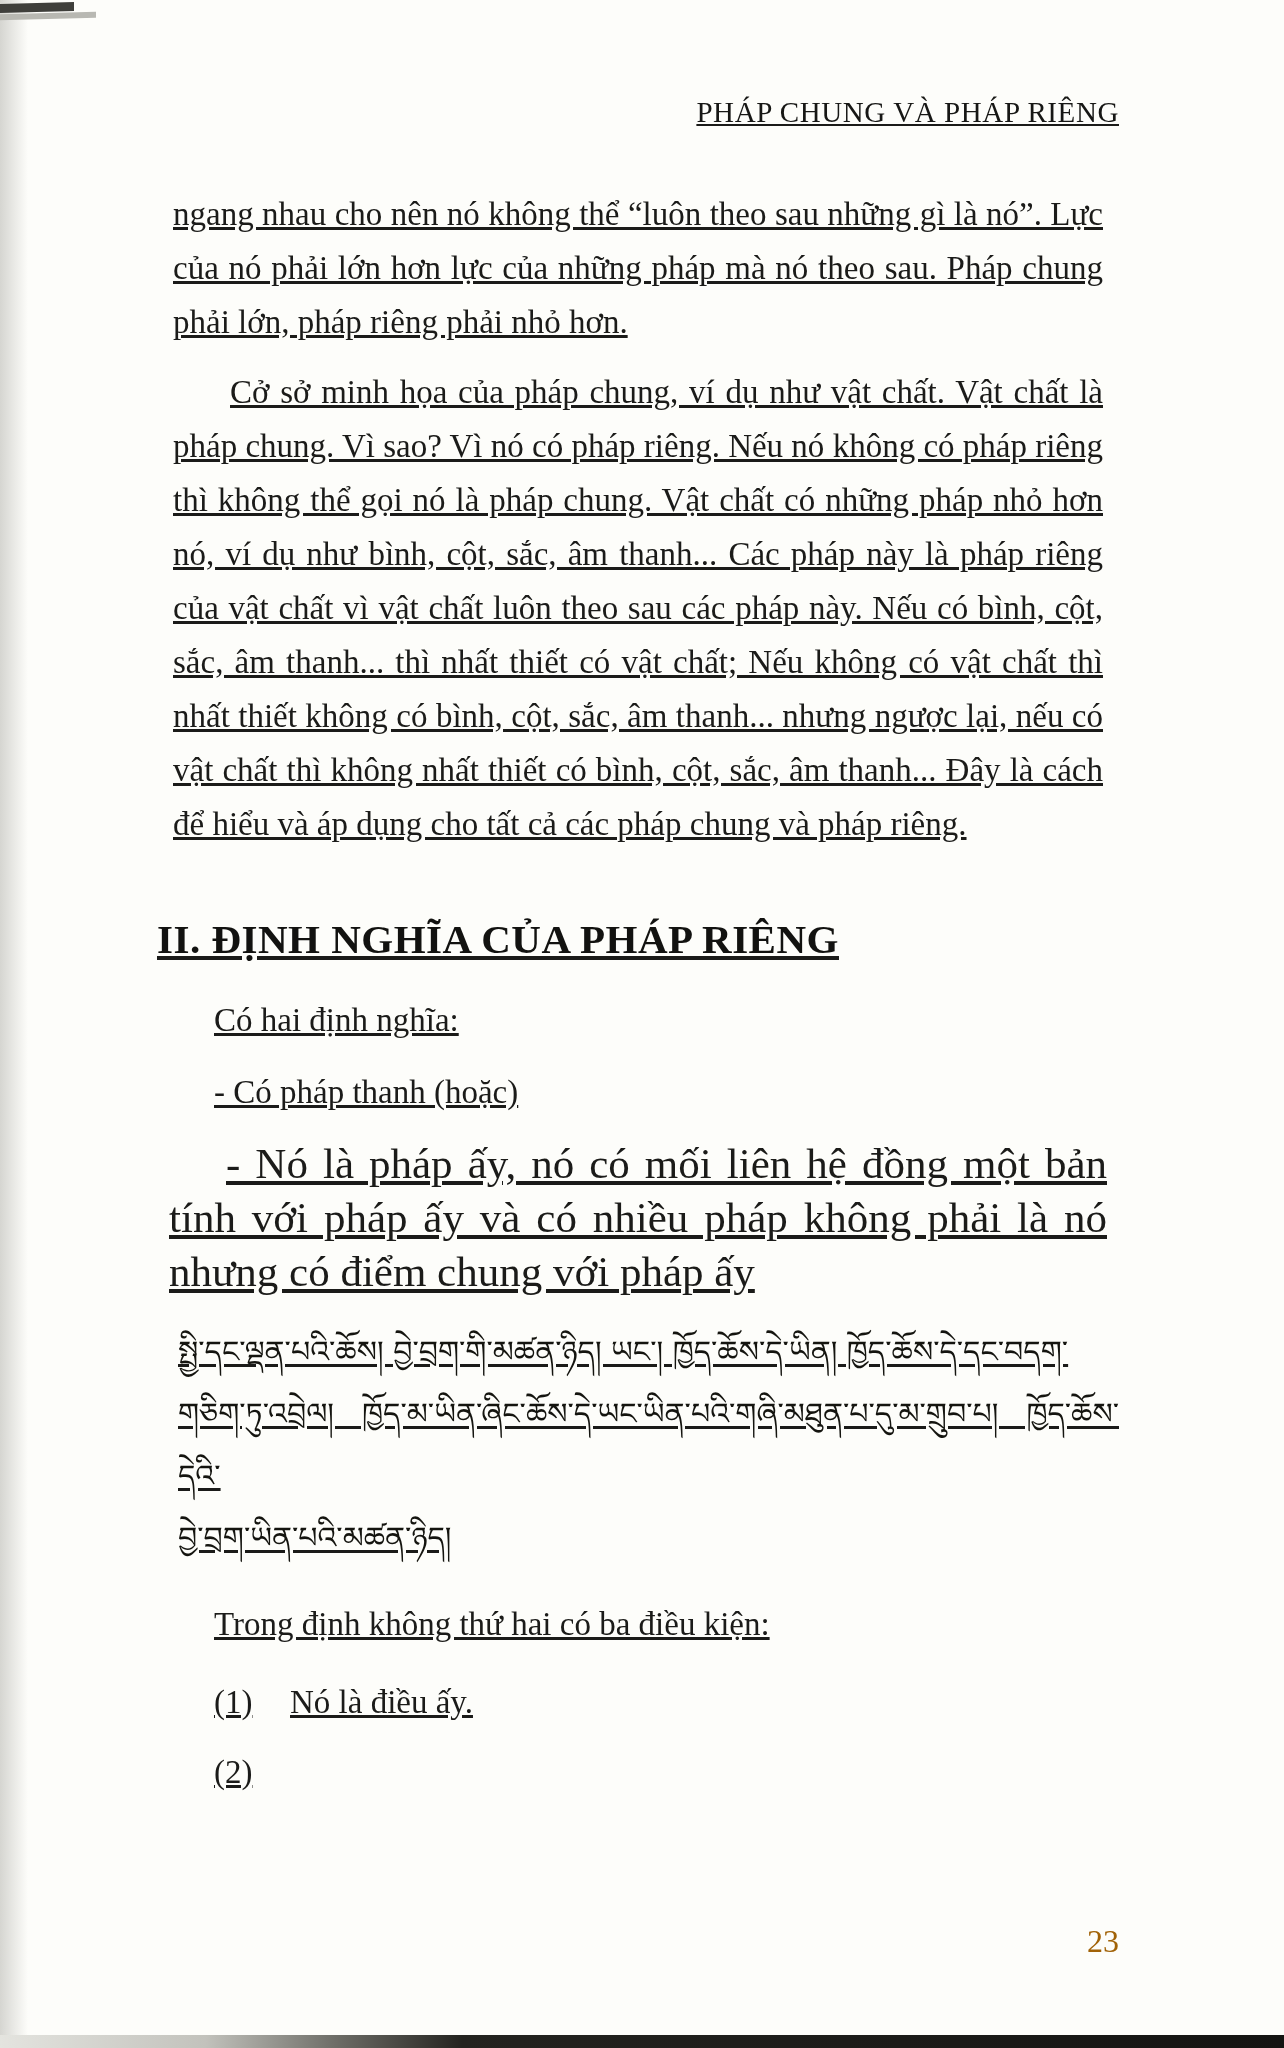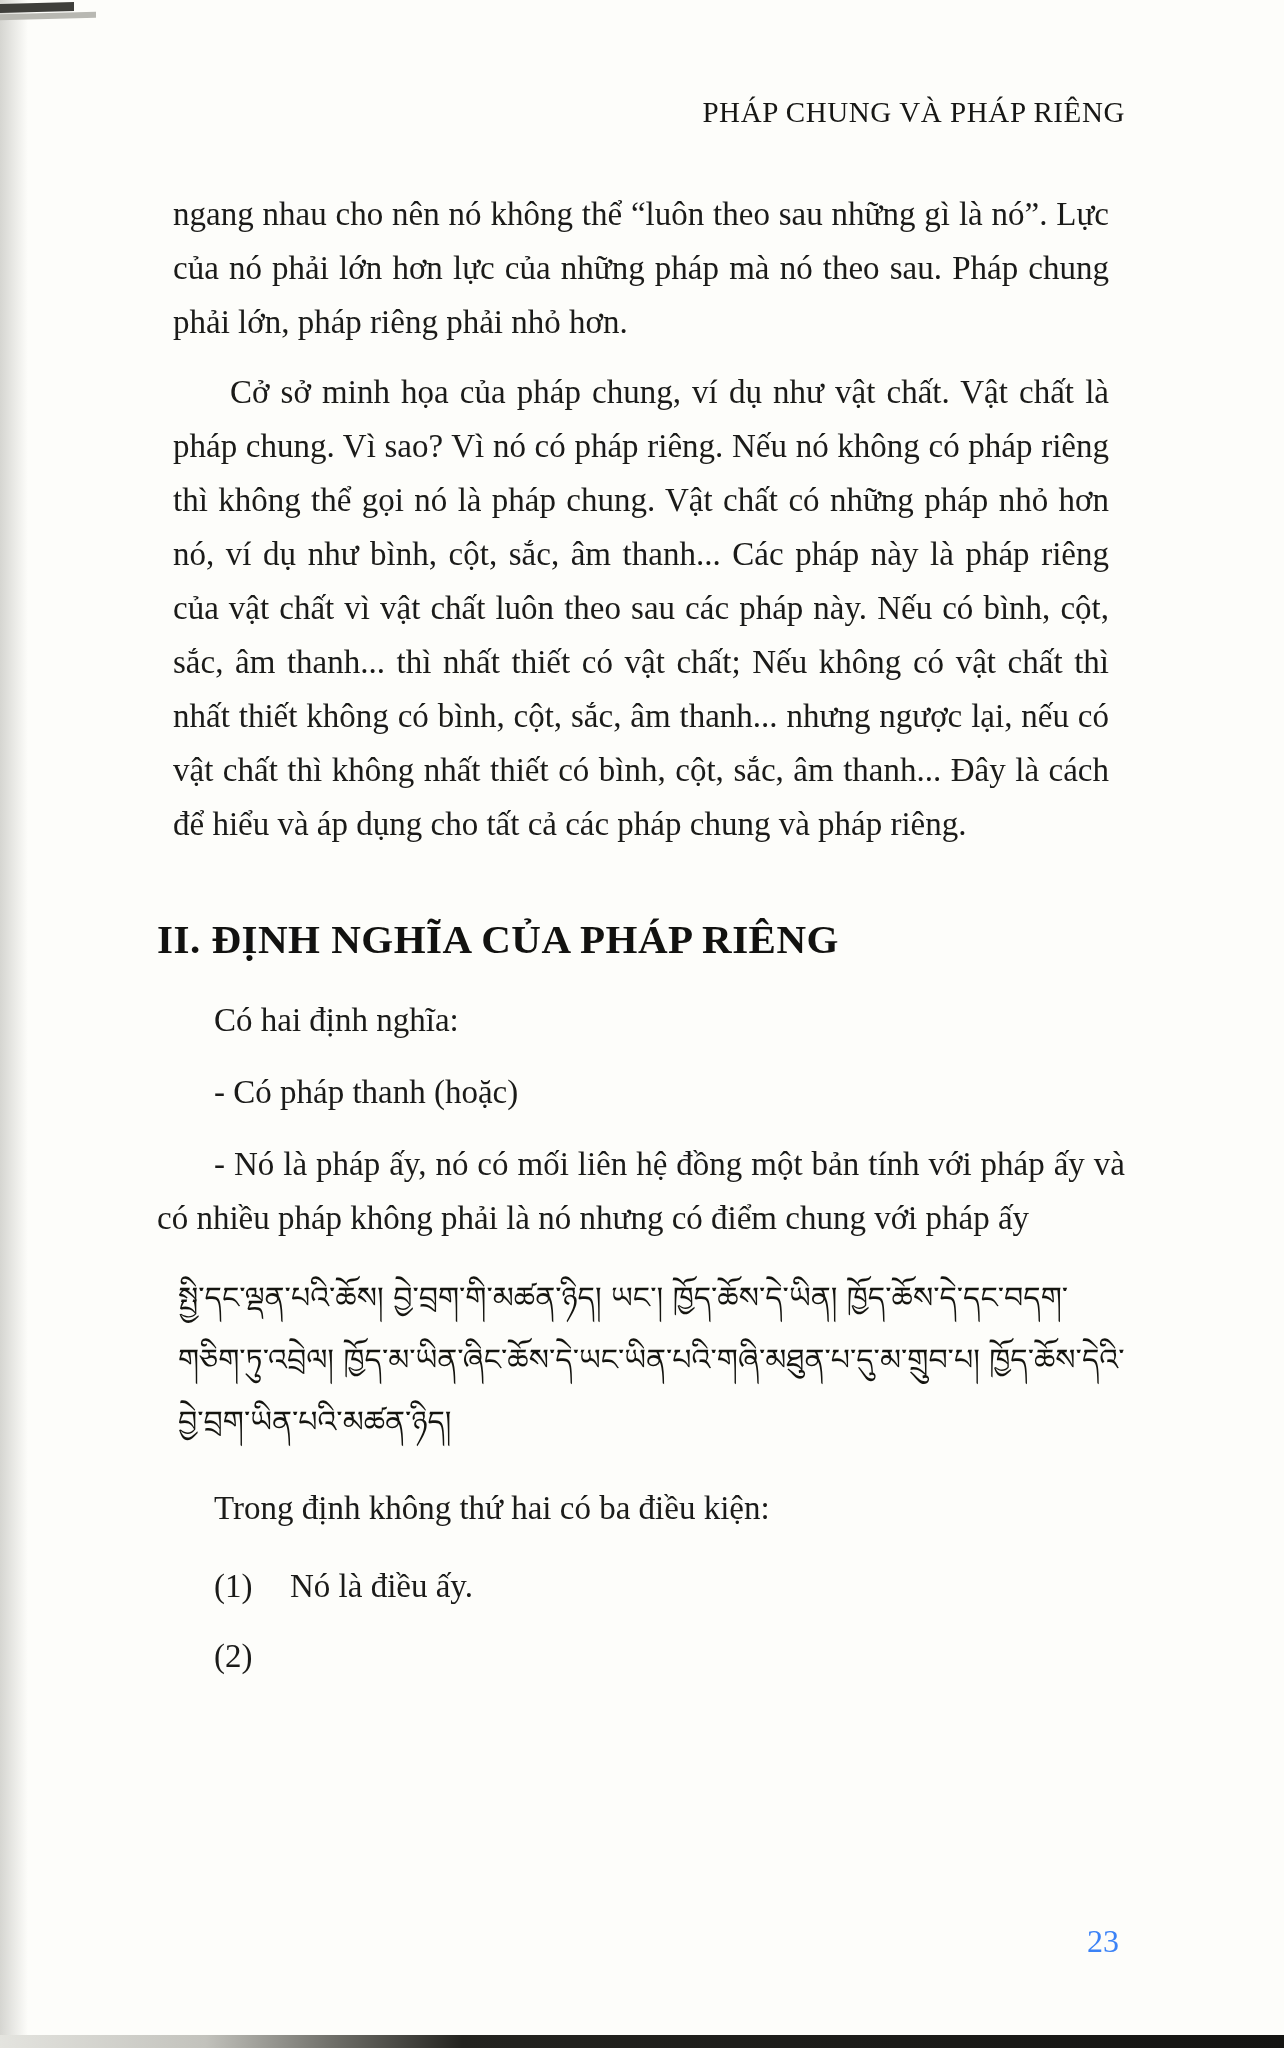--- a/index.html
+++ b/index.html
@@ -42,22 +42,23 @@
     position: absolute;
     left: 0; right: 0; bottom: 0;
     height: 13px;
     background: linear-gradient(to right,
       #e4e4df 0%, #c2c2bc 16%, #6e6e68 26%, #23231f 36%, #141412 100%);
   }
   
   .column {
     position: absolute;
     left: 157px;
-    right: 159px;
+    right: 165px;
     top: 96px;
+    text-decoration: underline;
   }
   .running-header {
     text-align: right;
     font-size: 29px;
     letter-spacing: 0.6px;
     margin: 0 0 58px 0;
     color: #171715;
   }
   .para {
     font-size: 33px;
@@ -74,25 +75,25 @@
     margin: 64px 0 30px 0;
     color: #121210;
   }
   .line-item {
     font-size: 33px;
     line-height: 54px;
     margin: 0 0 18px 0;
     text-indent: 57px;
   }
   .def-long {
-    font-size: 33px;
+    font-size: 43px;
     line-height: 54px;
     text-align: justify;
     text-indent: 57px;
-    margin: 0;
+    margin: 12px;
   }
   .tibetan {
     margin-top: 22px;
     font-size: 30px;
     line-height: 62px;
     text-align: justify;
     font-family: "DejaVu Sans", sans-serif;
     color: #14140f;
     margin-left: 21px;
   }
@@ -113,21 +114,21 @@
   .condition-num {
     width: 76px;
     flex: 0 0 auto;
   }
   .condition-text { flex: 1; }
   .page-number {
     position: absolute;
     right: 165px;
     bottom: 88px;
     font-size: 32px;
-    color: #3b82f6;
+    color: #a16207;
   }
 </style>
 </head>
 <body>
 
 <div class="page">
 
   <div class="edge-shadow-left"></div>
   <div class="corner-mark-dark"></div>
   <div class="corner-mark-grey"></div>

